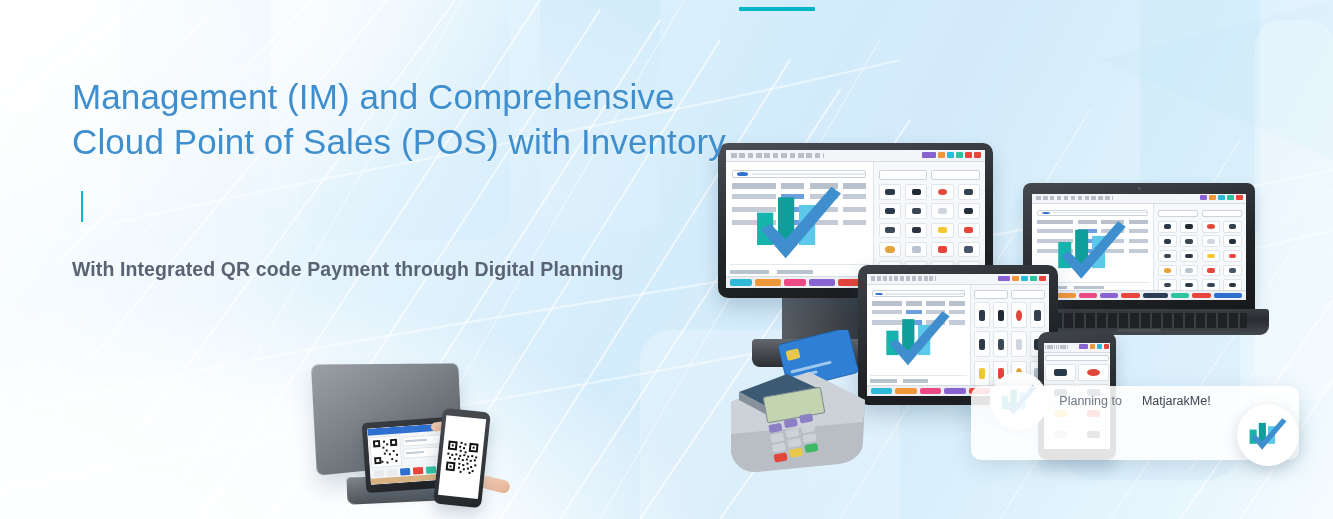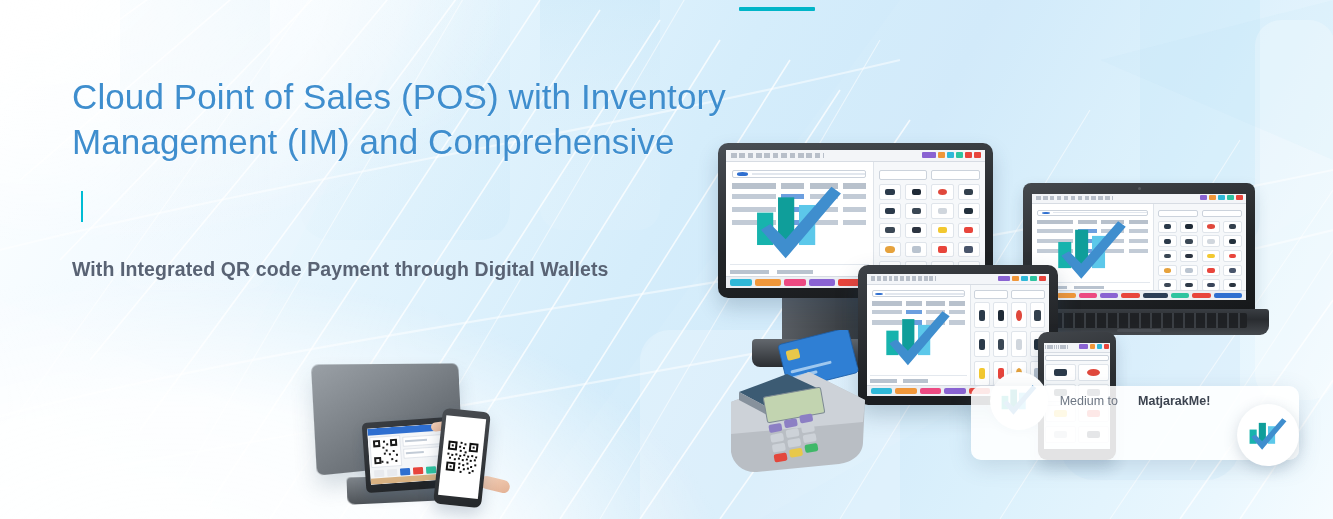--- a/index.html
+++ b/index.html
@@ -291,21 +291,21 @@
     width: 328px; height: 74px;
     background: rgba(255,255,255,0.88);
     border-radius: 10px;
     box-shadow: 0 6px 22px rgba(70,100,130,0.18);
   }
   .chat-popup-head {
     position:absolute; left:0; right:0; top:0; height: 30px;
     display:flex; align-items:center; justify-content:center;
     color:#6d7683; font-size: 12.5px;
   }
-  .chat-popup-head .brand { color:#3c4450; font-weight:bold; margin-left:20px; }
+  .chat-popup-head .brand { color:#3c4450; font-weight:normal; margin-left:20px; }
   .chat-popup-body {
     position:absolute; left:0; right:0; top:30px; bottom:0;
     background:#fff;
     border-radius: 0 0 10px 10px;
     display:flex; align-items:center;
     padding-left: 19px;
     color:#5e6770; font-size: 16.5px;
   }
   .chat-launcher {
     position:absolute; left: 1237px; top: 404px;
@@ -1001,41 +1001,41 @@
             <rect x="16" y="31" width="2" height="2"></rect>
               <rect x="25" y="31" width="2" height="2"></rect>
           </g>
         </svg>
       </div>
     </div>
   </div>
 
   <div class="copy">
     <h1 class="headline">
+      <span class="hl-line">Management (IM) and Comprehensive</span>
       <span class="hl-line">Cloud Point of Sales (POS) with Inventory</span>
-      <span class="hl-line">Management (IM) and Comprehensive</span>
     </h1>
     <div class="subline-wrap">
       <span class="type-cursor"></span>
     </div>
-    <div class="tagline">With Integrated QR code Payment through Digital Wallets</div>
+    <div class="tagline">With Integrated QR code Payment through Digital Planning</div>
   </div>
 
   <div class="chat-bubble-logo">
     <svg width="40" height="34" viewBox="0 0 100 86">
       <rect x="6" y="30" width="17" height="34" fill="#17b3ad"></rect>
       <rect x="28" y="14" width="17" height="50" fill="#0f9e9a"></rect>
       <rect x="50" y="22" width="17" height="42" fill="#5cc8ea"></rect>
       <path d="M10 48 L36 78 L94 10 L84 3 L36 58 L20 42 Z" fill="#3f8ece"></path>
     </svg>
   </div>
 
   <div class="chat-popup">
     <div class="chat-popup-head">
-      <span>Medium to </span>
+      <span>Planning to </span>
         <span class="brand">MatjarakMe!</span>
     </div>
   </div>
 
   <div class="chat-launcher">
     <svg width="42" height="36" viewBox="0 0 100 86">
       <rect x="6" y="30" width="17" height="34" fill="#17b3ad"></rect>
       <rect x="28" y="14" width="17" height="50" fill="#0f9e9a"></rect>
       <rect x="50" y="22" width="17" height="42" fill="#5cc8ea"></rect>
       <path d="M10 48 L36 78 L94 10 L84 3 L36 58 L20 42 Z" fill="#3f8ece"></path>

